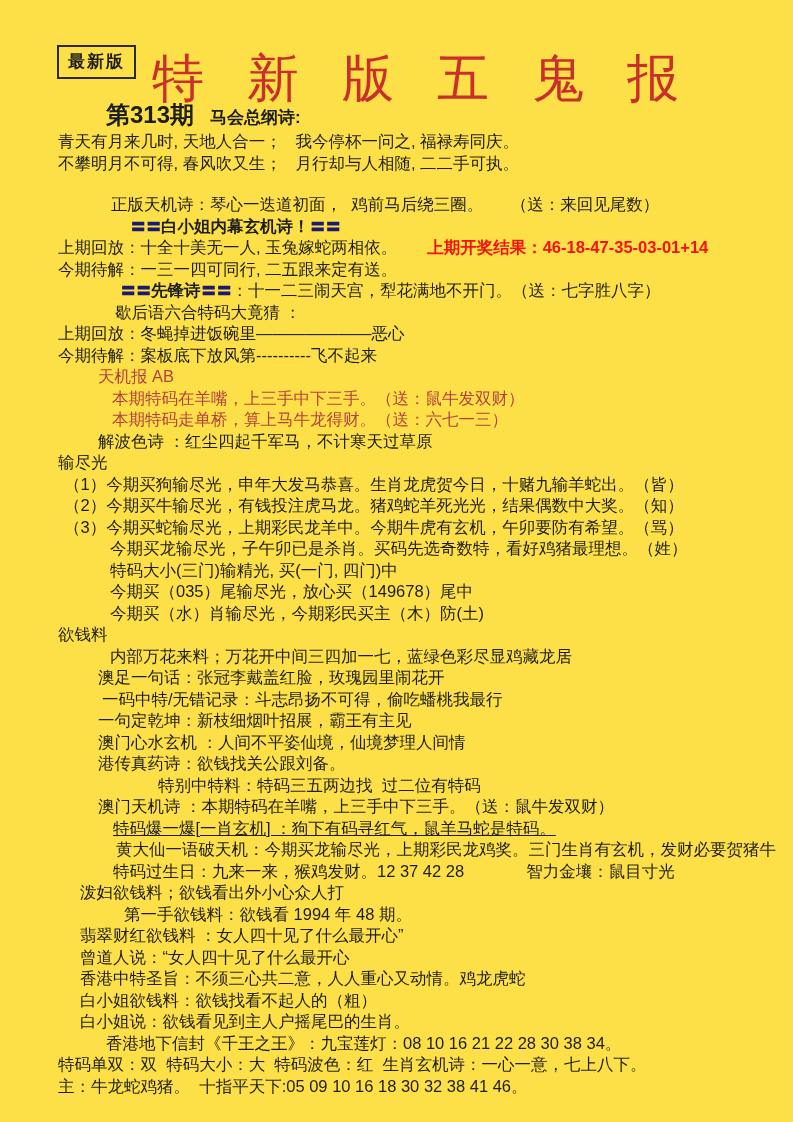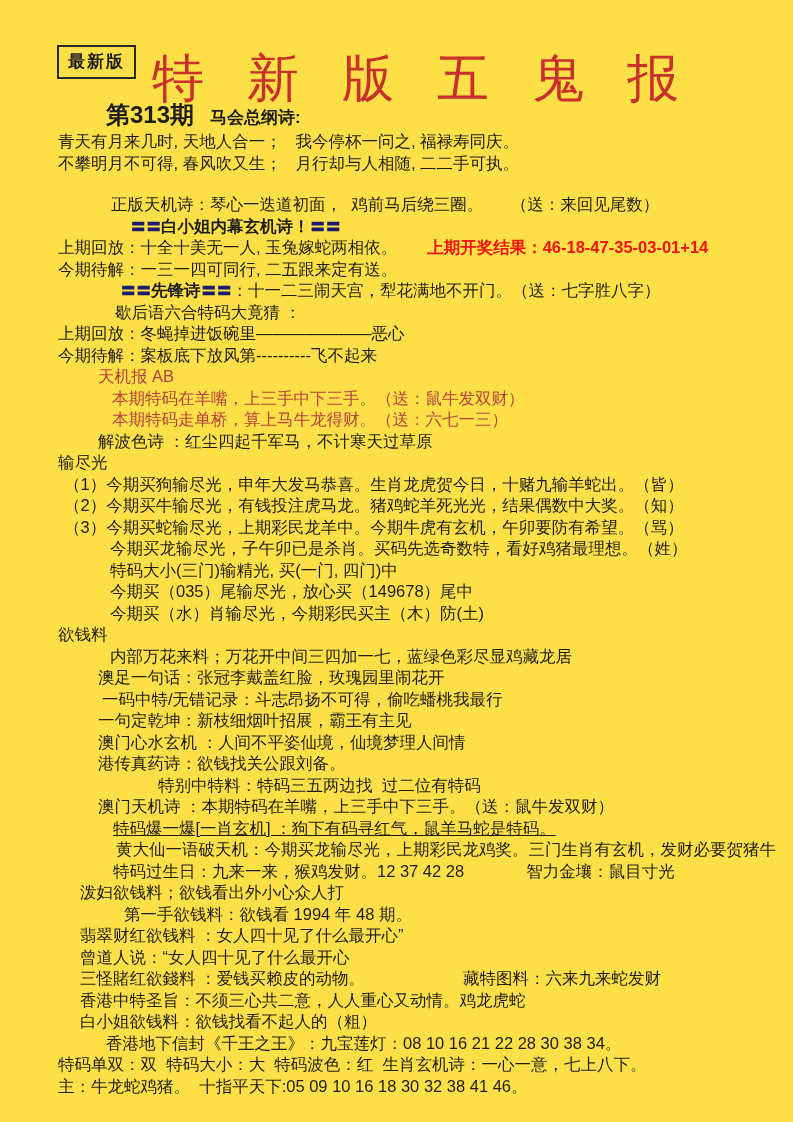--- a/index.html
+++ b/index.html
@@ -61,20 +61,20 @@
       <div class="line" style="padding-left: 40px;"><span>港传真药诗：欲钱找关公跟刘备。</span></div>
       <div class="line" style="padding-left: 100px;"><span>特别中特料：特码三五两边找  过二位有特码</span></div>
       <div class="line" style="padding-left: 40px;"><span>澳门天机诗 ：本期特码在羊嘴，上三手中下三手。（送：鼠牛发双财）</span></div>
       <div class="line" style="padding-left: 55px; text-decoration: underline;"><span>特码爆一爆[一肖玄机] ：狗下有码寻红气，鼠羊马蛇是特码。</span></div>
       <div class="line" style="padding-left: 58px;"><span>黄大仙一语破天机：今期买龙输尽光，上期彩民龙鸡奖。三门生肖有玄机，发财必要贺猪牛</span></div>
       <div class="line" style="padding-left: 55px;"><span>特码过生日：九来一来，猴鸡发财。12 37 42 28</span><span style="margin-left: 62px;">智力金壤：鼠目寸光</span></div>
       <div class="line" style="padding-left: 22px;"><span>泼妇欲钱料；欲钱看出外小心众人打</span></div>
       <div class="line" style="padding-left: 66px;"><span>第一手欲钱料：欲钱看 1994 年 48 期。</span></div>
       <div class="line" style="padding-left: 22px;"><span>翡翠财红欲钱料 ：女人四十见了什么最开心”</span></div>
       <div class="line" style="padding-left: 22px;"><span>曾道人说：“女人四十见了什么最开心</span></div>
-      <div class="line" style="padding-left: 22px;"><span>三怪賭红欲錢料 ：爱钱买赖皮的动物。</span><span style="margin-left: 98px;">藏特图料：六来九来蛇发财</span></div>
       <div class="line" style="padding-left: 22px;"><span>香港中特圣旨：不须三心共二意，人人重心又动情。鸡龙虎蛇</span></div>
       <div class="line" style="padding-left: 22px;"><span>白小姐欲钱料：欲钱找看不起人的（粗）</span></div>
+      <div class="line" style="padding-left: 22px;"><span>白小姐说：欲钱看见到主人户摇尾巴的生肖。</span></div>
       <div class="line" style="padding-left: 48px;"><span>香港地下信封《千王之王》：九宝莲灯：08 10 16 21 22 28 30 38 34。</span></div>
       <div class="line"><span>特码单双：双  特码大小：大  特码波色：红  生肖玄机诗：一心一意，七上八下。</span></div>
       <div class="line"><span>主：牛龙蛇鸡猪。  十指平天下:05 09 10 16 18 30 32 38 41 46。</span></div>
     </div>
 </div>
 
 </body></html>

